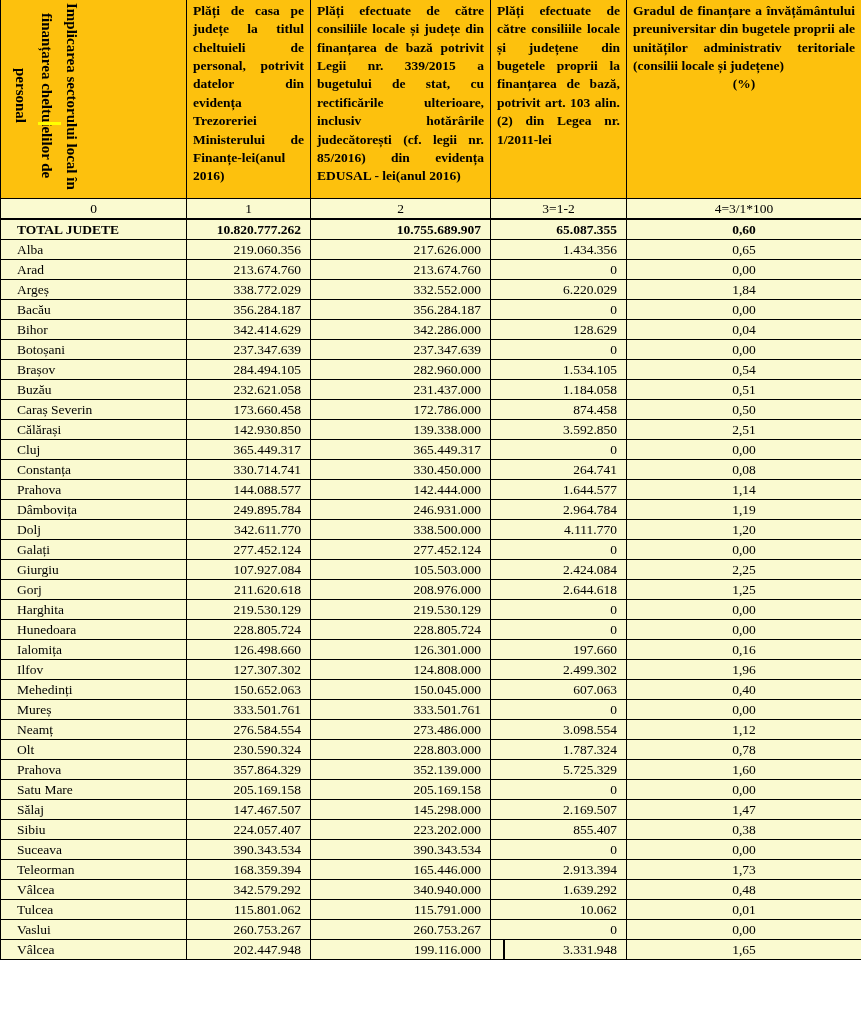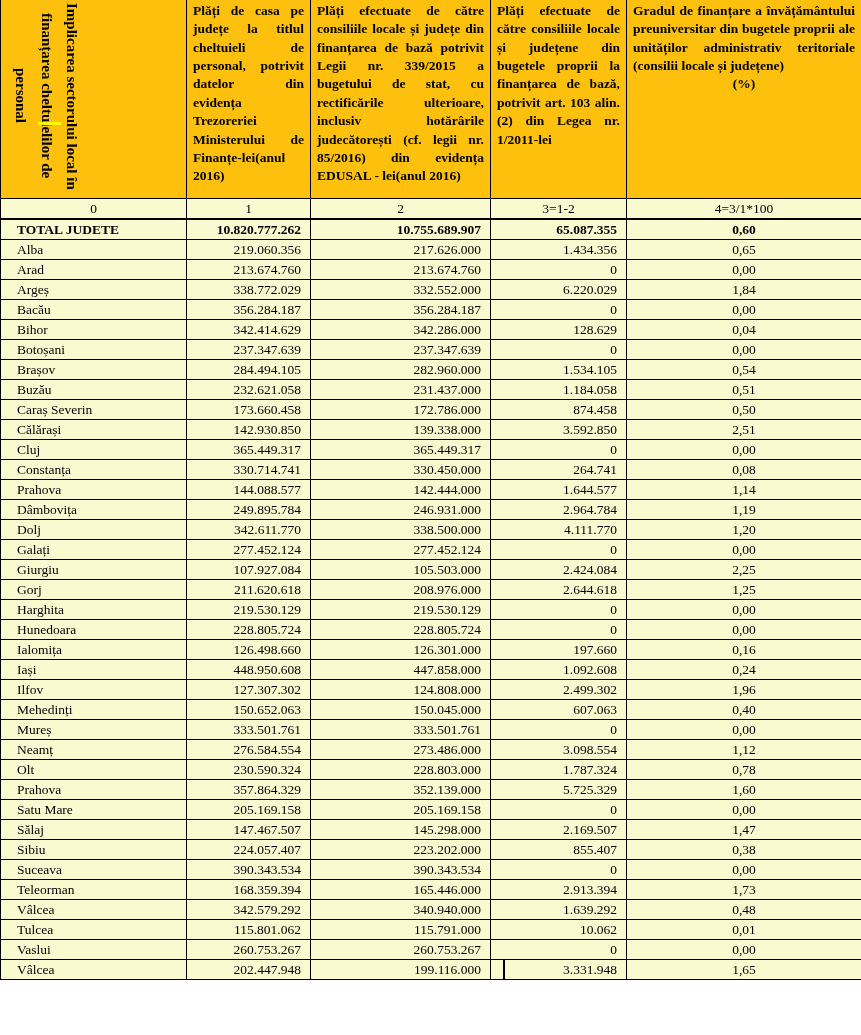--- a/index.html
+++ b/index.html
@@ -235,27 +235,20 @@
     <td class="pct">0,00</td>
   </tr>
       <tr>
     <td class="name">Ialomița</td>
     <td class="num">126.498.660</td>
     <td class="num">126.301.000</td>
     <td class="num">197.660</td>
     <td class="pct">0,16</td>
   </tr>
       <tr>
-    <td class="name">Iași</td>
-    <td class="num">448.950.608</td>
-    <td class="num">447.858.000</td>
-    <td class="num">1.092.608</td>
-    <td class="pct">0,24</td>
-  </tr>
-      <tr>
     <td class="name">Ilfov</td>
     <td class="num">127.307.302</td>
     <td class="num">124.808.000</td>
     <td class="num">2.499.302</td>
     <td class="pct">1,96</td>
   </tr>
       <tr>
     <td class="name">Mehedinți</td>
     <td class="num">150.652.063</td>
     <td class="num">150.045.000</td>

